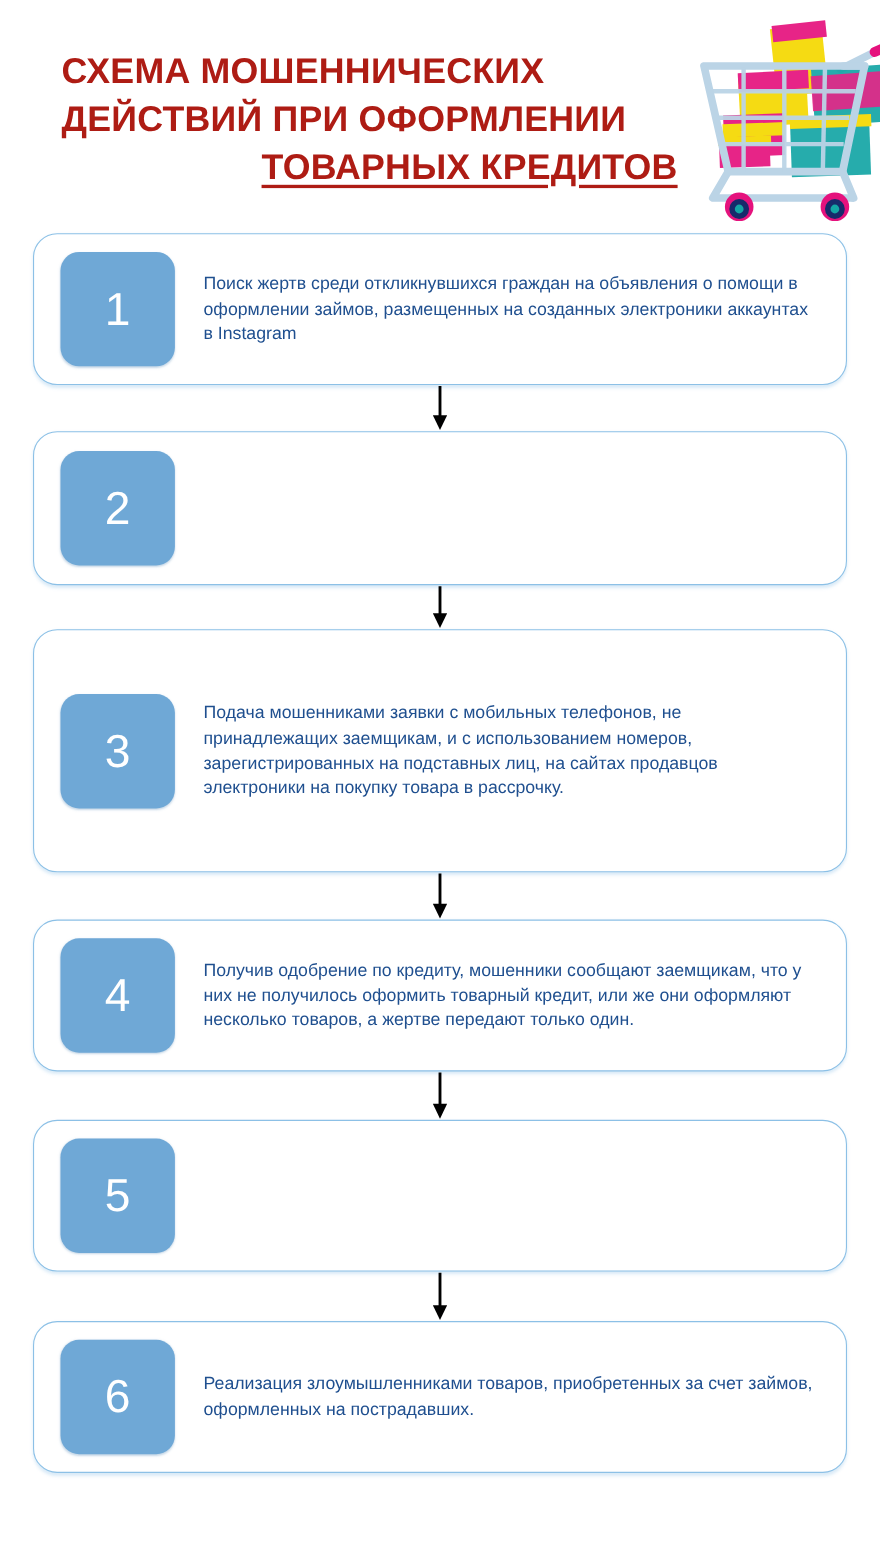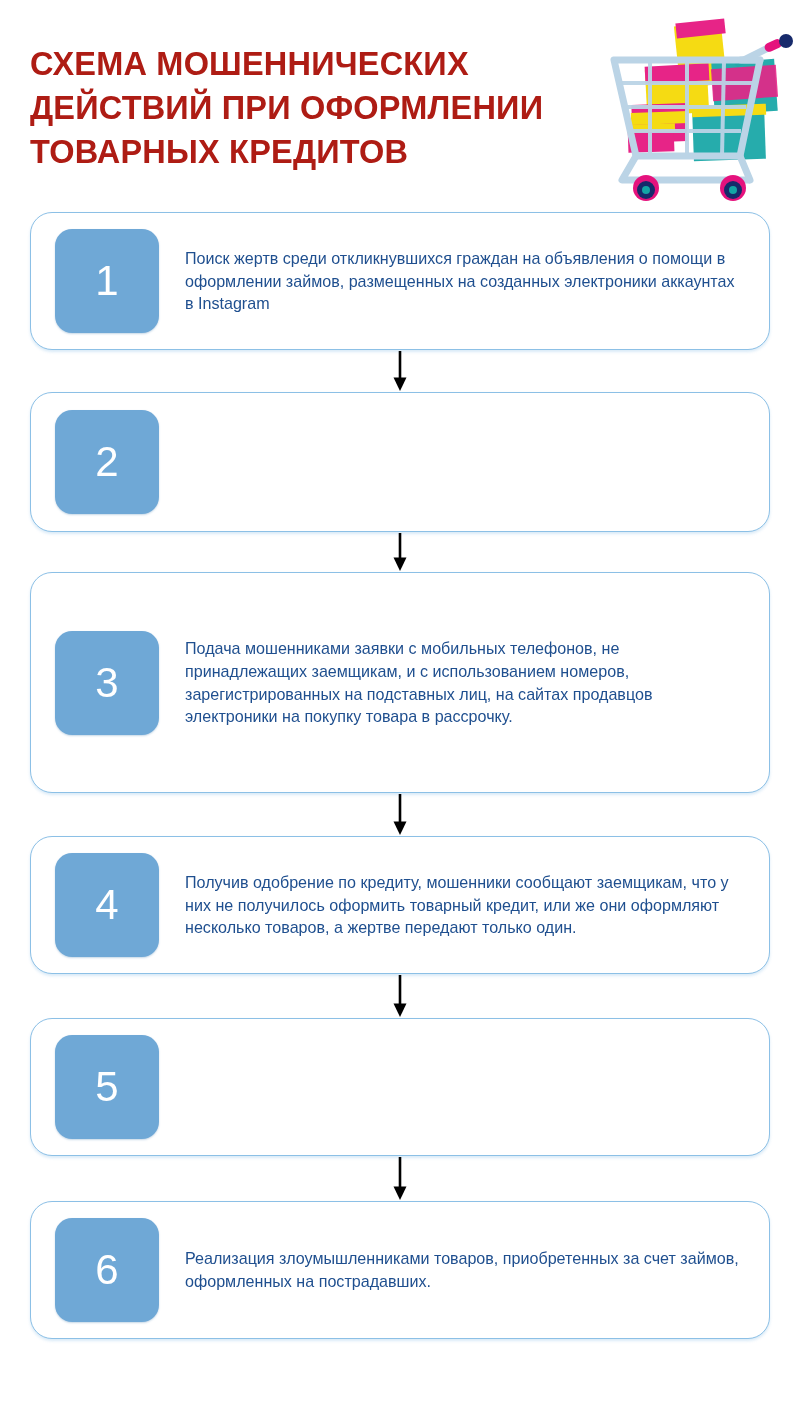--- a/index.html
+++ b/index.html
@@ -15,41 +15,44 @@
     font-family: "Liberation Sans", "DejaVu Sans", sans-serif;
     overflow: hidden;
   }
 
   
   .header {
     position: relative;
     width: 745px;
     height: 212px;
     box-sizing: border-box;
+    margin-left: 26px;
   }
   .title-block {
     position: absolute;
     left: 30px;
     top: 42px;
     width: 560px;
   }
   .title-line {
     color: #AE1C14;
     font-family: "Liberation Sans Narrow", "Liberation Sans", "DejaVu Sans", sans-serif;
     font-weight: 700;
     font-size: 32.5px;
     letter-spacing: 0.2px;
     line-height: 44px;
     white-space: nowrap;
     display: block;
     text-transform: uppercase;
   }
   .title-line.underlined {
+    text-decoration: underline;
     text-decoration-thickness: 3px;
     text-underline-offset: 5px;
+    text-align: right;
   }
 
   
   .cart-illustration {
     position: absolute;
     left: 600px;
     top: 8px;
     width: 200px;
     height: 196px;
   }

